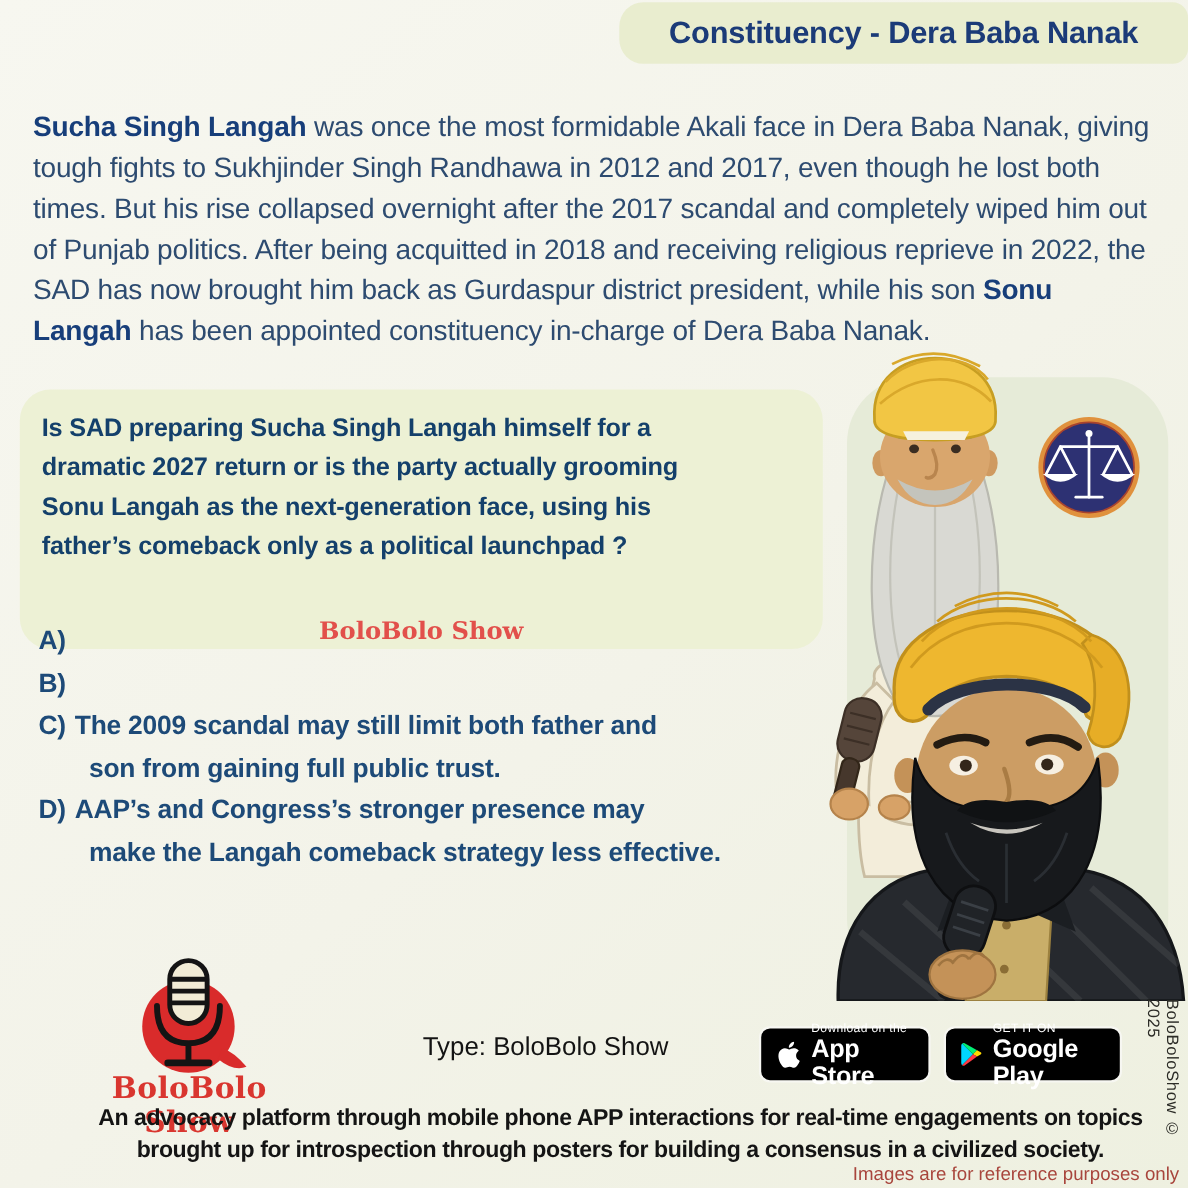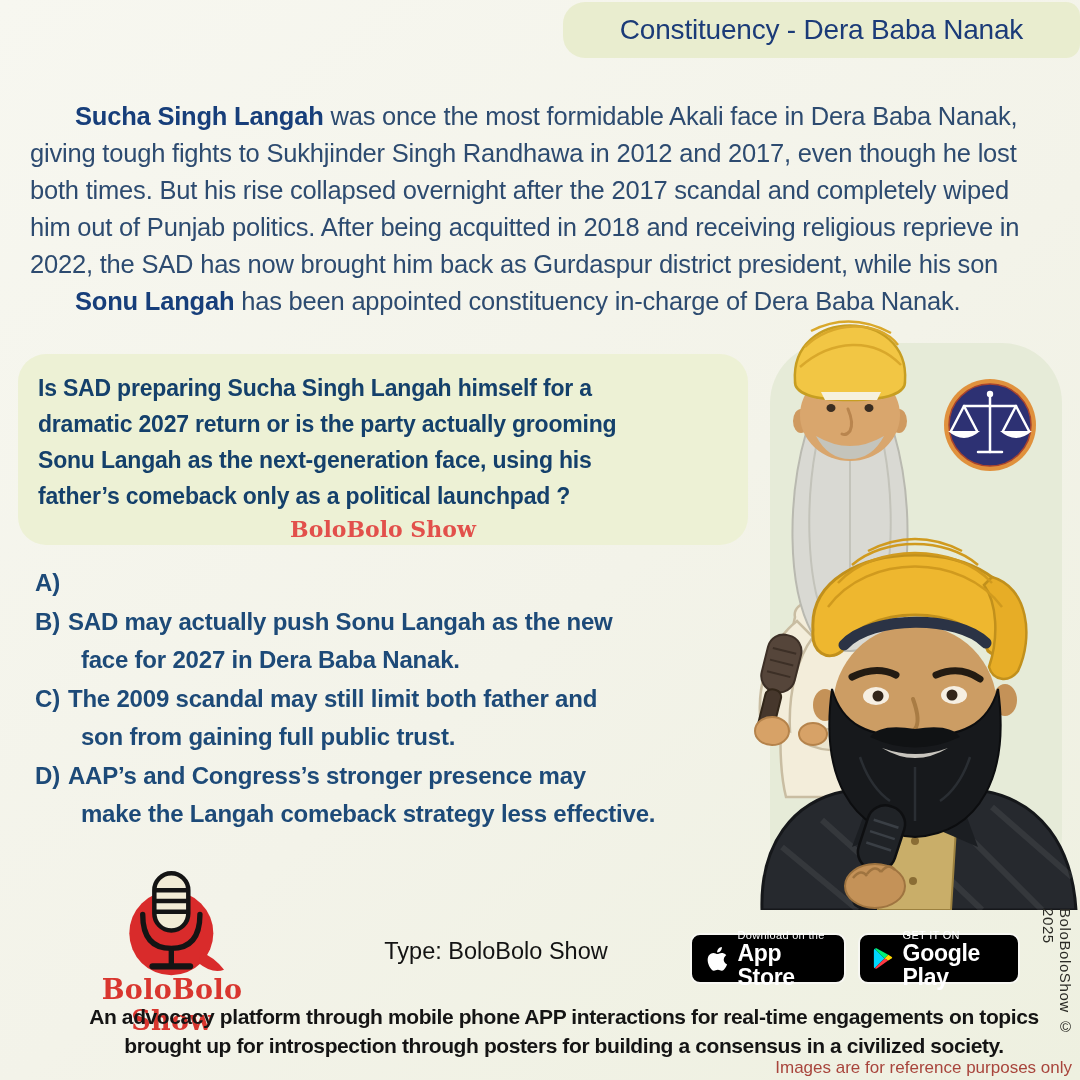--- a/index.html
+++ b/index.html
@@ -6,28 +6,28 @@
   .poster{
     position:relative;width:1080px;height:1080px;overflow:hidden;
     background:linear-gradient(140deg,#f7f7f0 0%,#f3f3e9 55%,#eef0e0 100%);
     font-family:"Liberation Sans",sans-serif;
   }
   .rating{position:absolute;left:38px;top:20px;font-size:24px;color:#15150f;letter-spacing:.2px;}
   .banner{
     position:absolute;left:563px;top:2px;width:517px;height:56px;background:#e9edcf;
     border-radius:22px 14px 14px 22px;display:flex;align-items:center;justify-content:center;
   }
-  .banner-text{font-size:28px;font-weight:normal;color:#1b3b78;letter-spacing:-.2px;text-align:right;}
+  .banner-text{font-size:28px;font-weight:bold;color:#1b3b78;letter-spacing:-.2px;text-align:right;}
   .intro{
     position:absolute;left:30px;top:72px;width:1016px;font-size:25.5px;line-height:37px;
     color:#2d4b70;letter-spacing:-.2px;
   }
-  .intro b{color:#173e7a;margin-left:45px;}
+  .intro b{color:#173e7a;}
   .qbox{
-    position:absolute;left:18px;top:354px;width:730px;height:191px;background:#edf1d5;
+    position:absolute;left:18px;top:354px;width:730px;height:236px;background:#edf1d5;
     border-radius:28px;padding:16px 18px 0 20px;box-sizing:border-box;
   }
   .qtext{
     font-size:23px;font-weight:bold;color:#14406b;line-height:36px;white-space:pre-line;
     letter-spacing:-.2px;
   }
   .watermark{
     position:absolute;left:0;right:0;bottom:3px;text-align:center;
     font-family:"DejaVu Serif",serif;font-weight:bold;font-size:22px;color:#e2504b;
   }
@@ -81,22 +81,20 @@
 father’s comeback only as a political launchpad ?</div>
     <div class="watermark">BoloBolo Show</div>
   </div>
 
   <ol class="options">
     <li>
         <span class="opt-label">A)</span>
       </li>
     <li>
         <span class="opt-label">B)</span>
-        <span class="opt-text">SAD may actually push Sonu Langah as the new
-  face for 2027 in Dera Baba Nanak.</span>
       </li>
     <li>
         <span class="opt-label">C)</span>
         <span class="opt-text">The 2009 scandal may still limit both father and
   son from gaining full public trust.</span>
       </li>
     <li>
         <span class="opt-label">D)</span>
         <span class="opt-text">AAP’s and Congress’s stronger presence may
   make the Langah comeback strategy less effective.</span>

